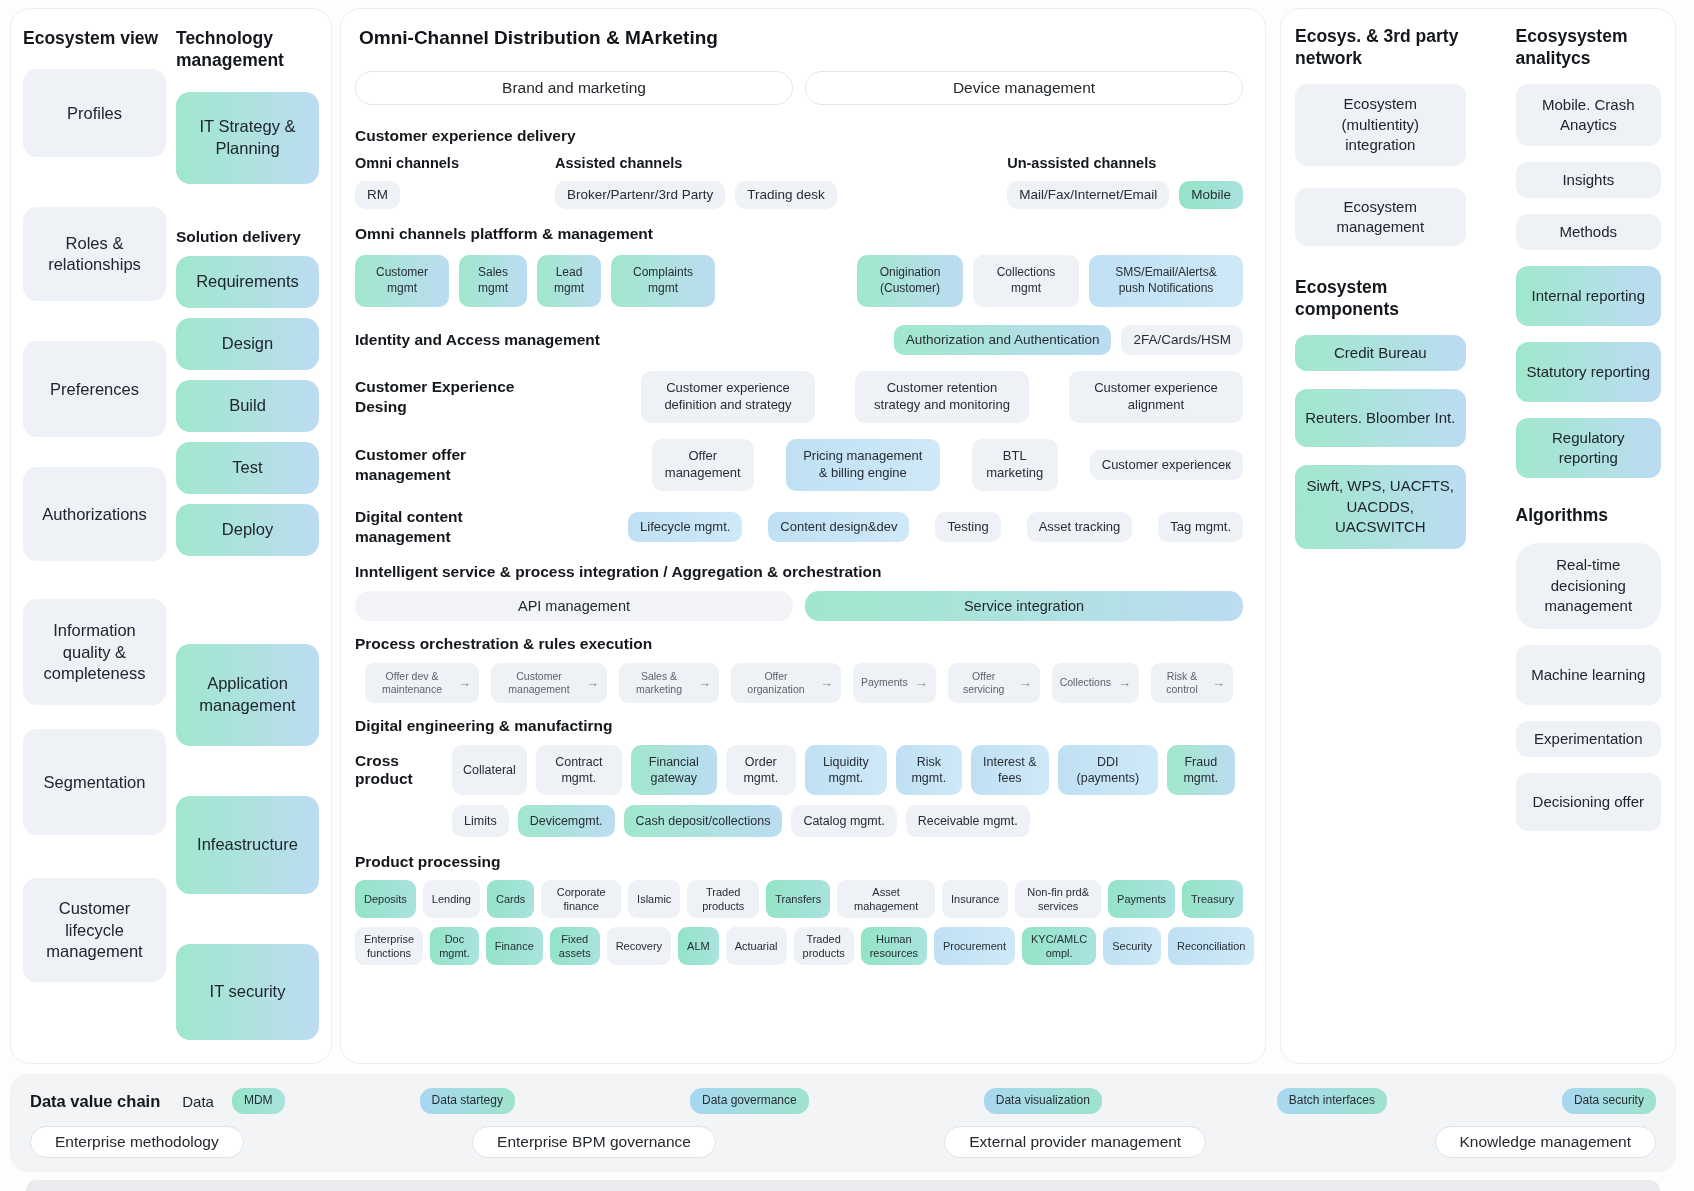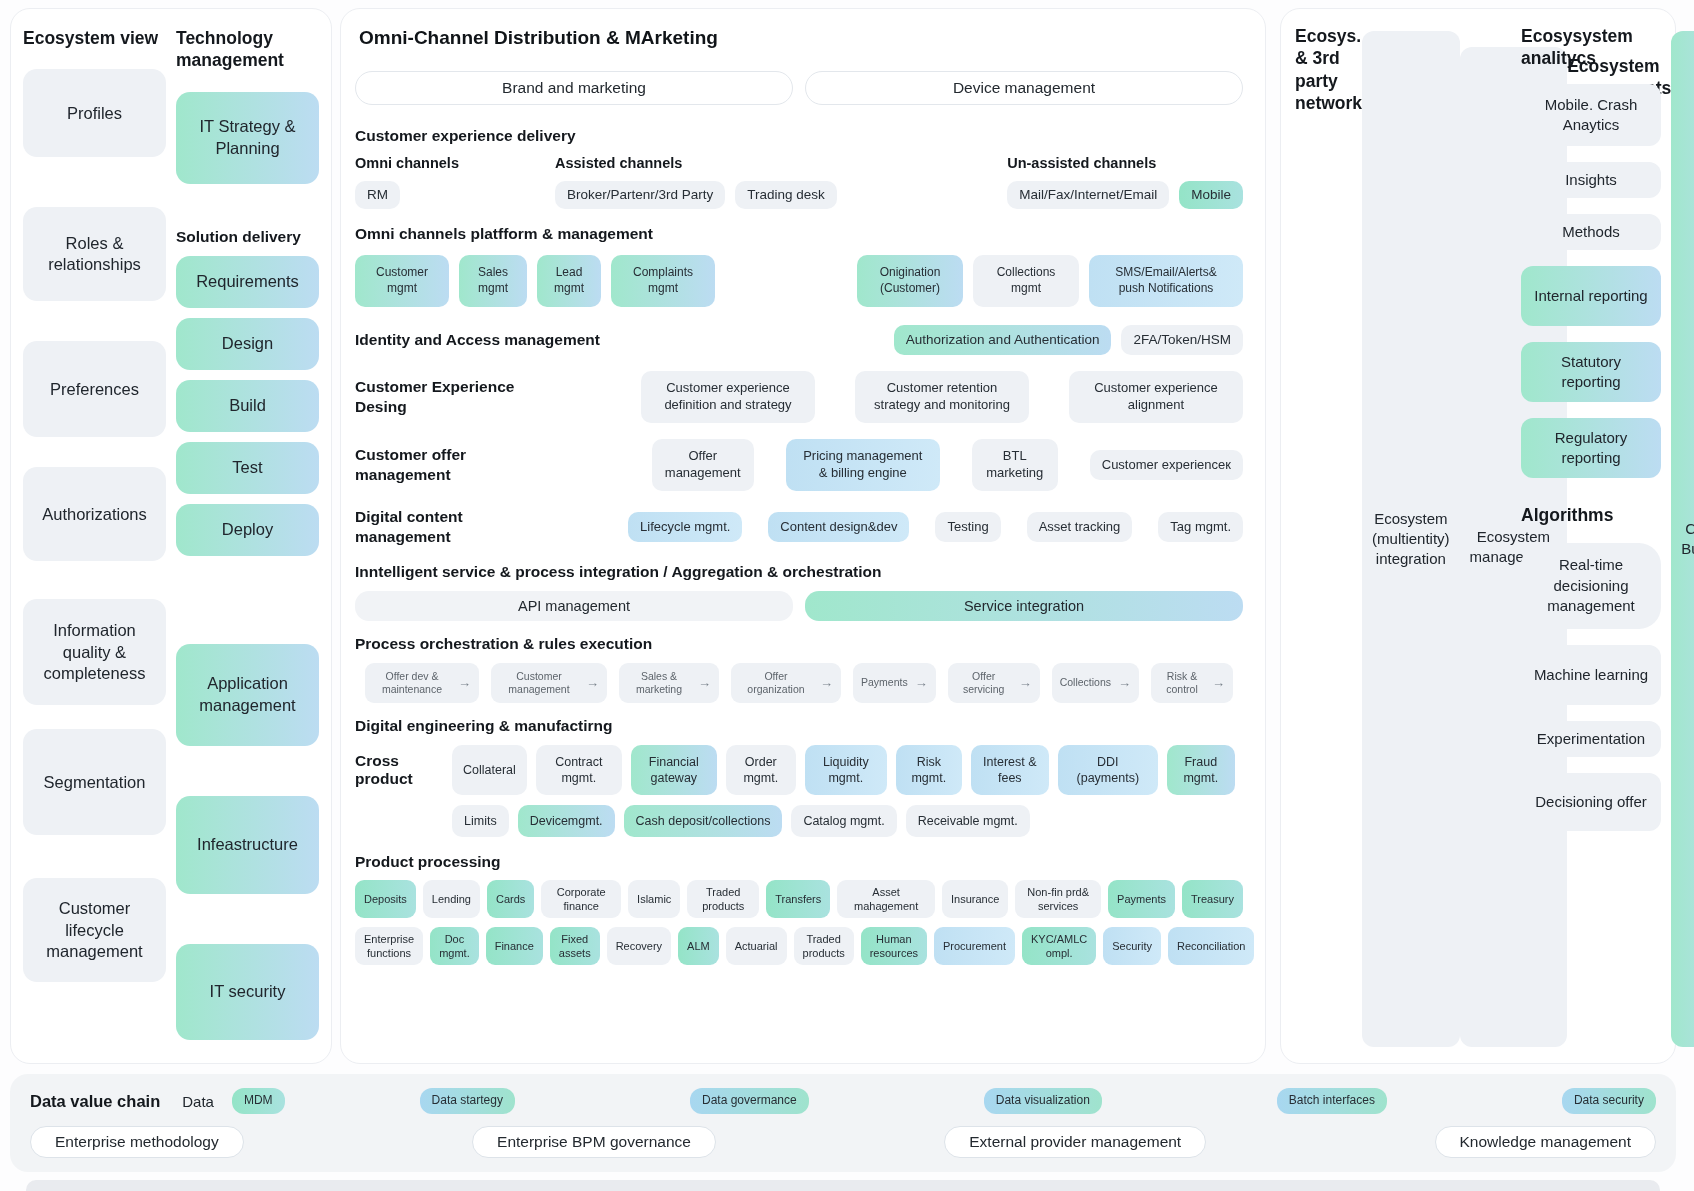--- a/index.html
+++ b/index.html
@@ -78,21 +78,21 @@
   .process-row .chip{font-size:10.5px;color:#5d646b;min-height:40px;padding:3px 8px;border-radius:9px;}
   .cross-row{display:flex;align-items:stretch;gap:9px;margin-top:10px;}
   .cross-row .sec-h{width:88px;align-self:center;}
   .cross-row .chip{font-size:12.5px;min-height:50px;padding:4px 11px;}
   .cross-row2{display:flex;gap:9px;margin:10px 0 16px 97px;}
   .cross-row2 .chip{font-size:12.5px;min-height:32px;}
   .prod-row{display:flex;justify-content:space-between;gap:7px;margin-top:9px;}
   .prod-row .chip{font-size:11px;min-height:38px;padding:2px 9px;border-radius:9px;}
 
   
-  .rp-colA{width:176px;display:flex;flex-direction:row;}
+  .rp-colA{width:176px;display:flex;flex-direction:column;}
   .rp-colB{width:150px;display:flex;flex-direction:column;}
   .rp-colA .chip,.rp-colB .chip{width:100%;border-radius:12px;font-size:15px;color:#20262d;padding:8px 10px;line-height:1.35;}
   .rp-colA .net-chips .chip:nth-of-type(1){margin-top:6px;min-height:82px;}
   .rp-colA .net-chips .chip:nth-of-type(2){margin-top:22px;min-height:58px;}
   .comp-title{margin-top:30px;}
   .rp-colA .comp-chips .chip:nth-of-type(1){margin-top:6px;min-height:34px;}
   .rp-colA .comp-chips .chip:nth-of-type(2){margin-top:18px;min-height:58px;}
   .rp-colA .comp-chips .chip:nth-of-type(3){margin-top:18px;min-height:84px;}
   .rp-colB .ana-chips .chip:nth-of-type(1){margin-top:6px;min-height:62px;}
   .rp-colB .ana-chips .chip:nth-of-type(2){margin-top:16px;min-height:36px;}
@@ -238,21 +238,21 @@
         </div>
     </div>
 
     <div class="inline-row">
       <div class="sec-h">Identity and Access management</div>
       <div class="grp-right identity-chips">
           <span class="chip v-teal">
             <span>Authorization and Authentication</span>
           </span>
           <span class="chip">
-            <span>2FA/Token/HSM</span>
+            <span>2FA/Cards/HSM</span>
           </span>
         </div>
     </div>
 
     <div class="inline-row">
       <div class="sec-h lbl-2l">Customer Experience Desing</div>
       <div class="grp-right cx-chips" style="gap:40px">
           <span class="chip">
             <span style="max-width: 150px;">Customer experience definition and strategy</span>
           </span>

